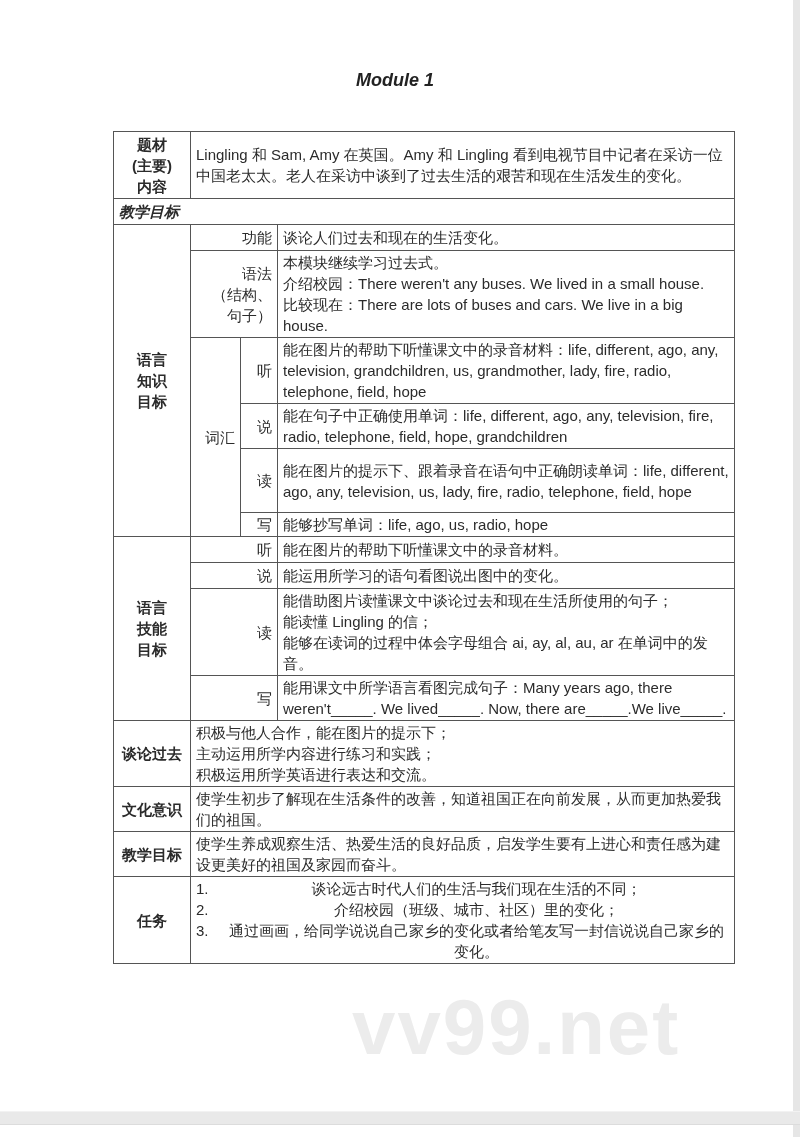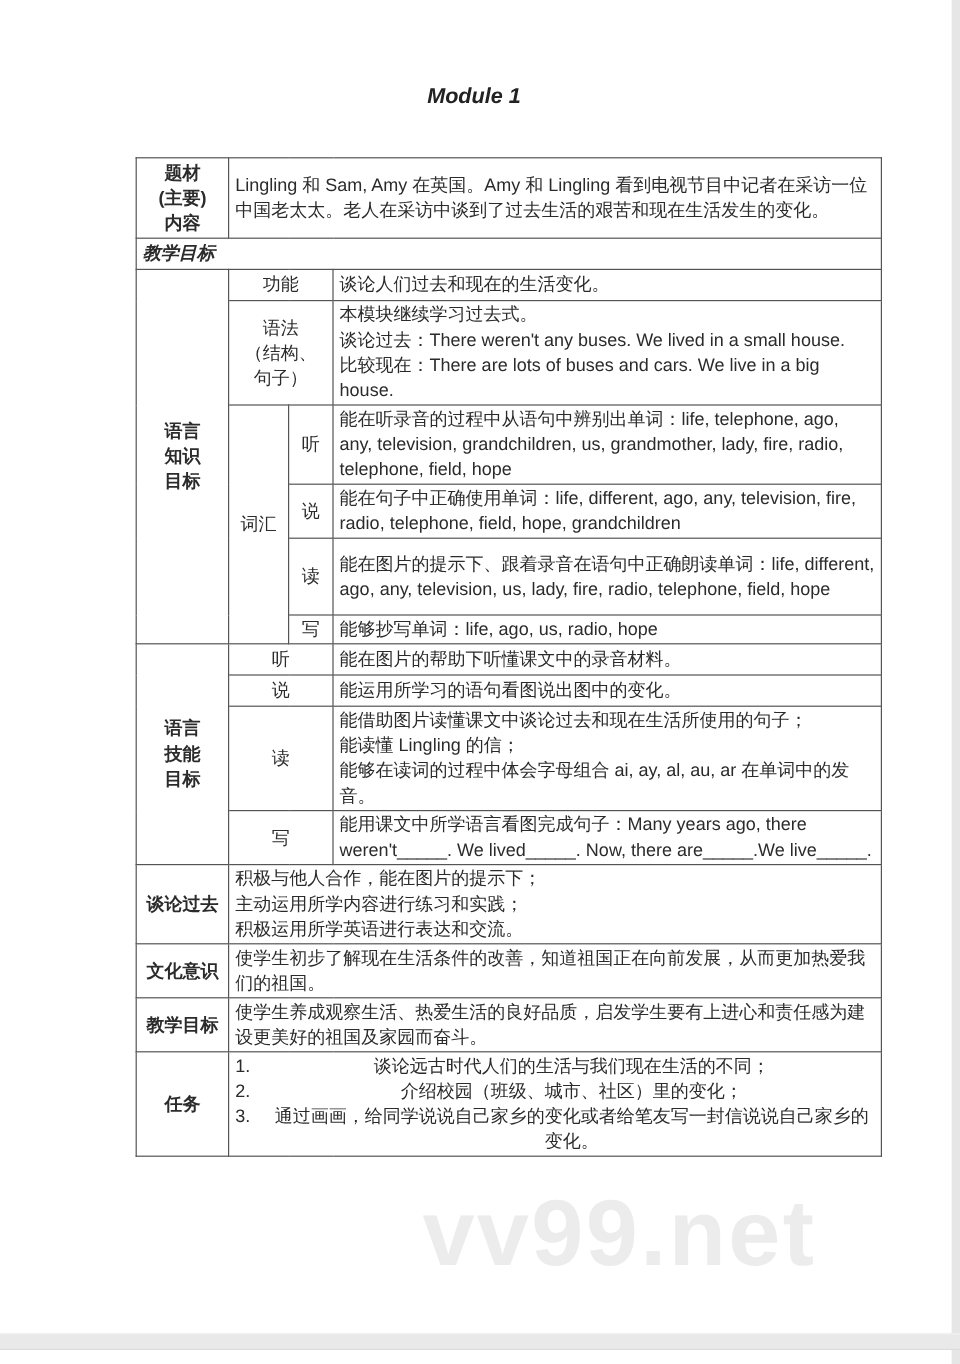--- a/index.html
+++ b/index.html
@@ -14,21 +14,21 @@
   }
   table.plan{
     position:absolute;left:113px;top:131px;width:621px;
     border-collapse:collapse;table-layout:fixed;padding-left:29px;
   }
   table.plan td{
     border:1px solid #555;font-size:15px;line-height:21px;
     vertical-align:middle;padding:1px 5px;word-break:break-word;
   }
   .lbl{text-align:center;font-weight:bold;white-space:pre-line;padding:1px 2px;}
-  .lbl-plain{text-align:center;font-weight:normal;white-space:pre-line;padding:1px 2px;}
+  .lbl-plain{text-align:right;font-weight:normal;white-space:pre-line;padding:1px 2px;}
   .lbl-top{vertical-align:top;padding-top:3px;}
   .hdr{text-align:left;font-weight:bold;font-style:italic;}
   .ml{white-space:pre-line;}
   .task-item{display:flex;}
   .task-num{width:28px;flex:0 0 28px;}
   .task-text{flex:1;text-align:center;}
   .watermark{
     position:absolute;left:352px;top:982px;
     font-size:78px;font-weight:bold;letter-spacing:2px;
     color:#ececec;font-family:"Liberation Sans","DejaVu Sans",sans-serif;
@@ -74,28 +74,28 @@
 目标</td>
       <td colspan="2" class="lbl-plain">功能</td>
       <td>谈论人们过去和现在的生活变化。</td>
     </tr>
 
     <tr style="height:85px">
       <td colspan="2" class="lbl-plain">语法
 （结构、
 句子）</td>
       <td class="ml">本模块继续学习过去式。
-谈论过去：There weren't any buses. We lived in a small house.
+介绍校园：There weren't any buses. We lived in a small house.
 比较现在：There are lots of buses and cars. We live in a big house.</td>
     </tr>
 
     <tr style="height:64px">
       <td rowspan="4" class="lbl-plain">词汇</td>
       <td class="lbl-plain">听</td>
-      <td>能在听录音的过程中从语句中辨别出单词：life, telephone, ago, any, television, grandchildren, us, grandmother, lady, fire, radio, telephone, field, hope</td>
+      <td>能在图片的帮助下听懂课文中的录音材料：life, different, ago, any, television, grandchildren, us, grandmother, lady, fire, radio, telephone, field, hope</td>
     </tr>
 
     <tr style="height:43px">
       <td class="lbl-plain">说</td>
       <td>能在句子中正确使用单词：life, different, ago, any, television, fire, radio, telephone, field, hope, grandchildren</td>
     </tr>
 
     <tr style="height:64px">
       <td class="lbl-plain">读</td>
       <td>能在图片的提示下、跟着录音在语句中正确朗读单词：life, different, ago, any, television, us, lady, fire, radio, telephone, field, hope</td>

